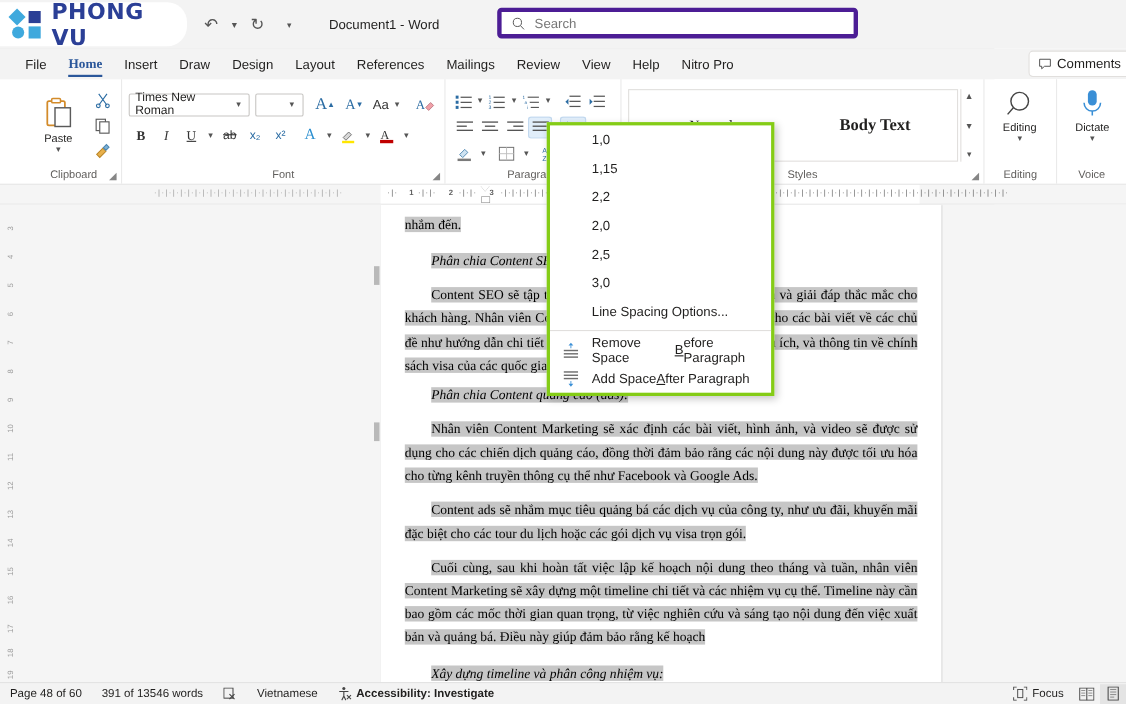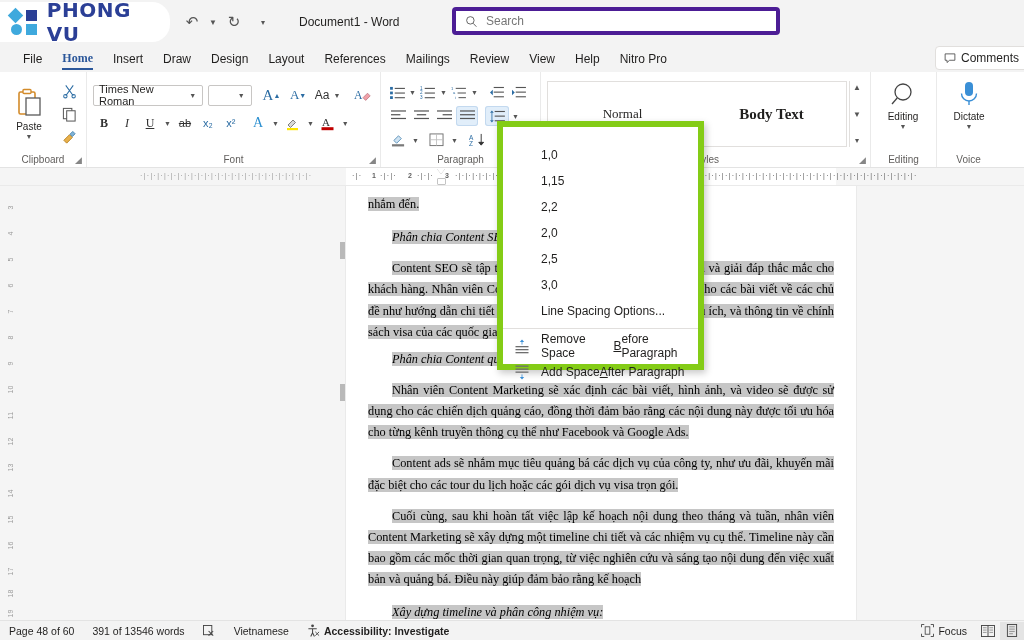--- a/index.html
+++ b/index.html
@@ -181,24 +181,24 @@
   .hl { background: #c6c6c6; }
   .p-body { margin: 0 22px; }
   .p-ind { text-indent: 24px; }
   .p-head { font-style: italic; font-weight: normal; }
   .caret-mark {
     position: absolute; width: 5px; height: 17px; background: #b9b9b9;
   }
 
   
   .menu {
-    position: absolute; left: 497px; top: 121px; width: 207px; height: 249px;
-    background: #ffffff; border: 6px solid #84cc16;
+    position: absolute; left: 497px; top: 111px; width: 207px; height: 249px;
+    background: #ffffff; border: 3px solid #84cc16;
     box-shadow: 2px 3px 7px rgba(0,0,0,0.22); z-index: 60;
-    padding: 15px 0;
+    padding: 0 0;
   }
   .menu-item {
     height: 26px; display: flex; align-items: center;
     font-size: 12px; color: #201f1e; padding-left: 38px; position: relative;
   }
   .menu-item .mi-ico {
     position: absolute; left: 10px; top: 50%; transform: translateY(-50%);
     width: 18px; height: 18px; display: flex; align-items: center; justify-content: center;
   }
   .menu-sep { height: 1px; background: #e1dfdd; margin: 4px 0; }
@@ -271,21 +271,21 @@
         <svg width="12" height="12" viewBox="0 0 16 16">
             <path d="M1.5 2.5h13v8.5h-7l-3.5 3v-3h-2.5z" fill="none" stroke="#444" stroke-width="1.1"></path>
           </svg>
       </span>
       <span>Comments</span>
     </div>
   </div>
 
   <div class="ribbon">
 
-    <div class="rgroup" style="width:86px;">
+    <div class="rgroup" style="width:86px;margin-left:24px;">
       <div class="rrow" style="gap:6px;padding-top:2px;">
         <div class="clip-paste">
           <span class="ico">
             <svg width="30" height="32" viewBox="0 0 30 32">
               <rect x="5" y="4" width="16" height="22" rx="1.5" fill="#fff" stroke="#d38b2a" stroke-width="1.6"></rect>
               <rect x="9" y="1.5" width="8" height="4" rx="1" fill="#fff" stroke="#d38b2a" stroke-width="1.4"></rect>
               <rect x="12" y="10" width="14" height="17" fill="#fff" stroke="#5a5a5a" stroke-width="1.3"></rect>
             </svg>
           </span>
           <span class="lbl">Paste</span>

